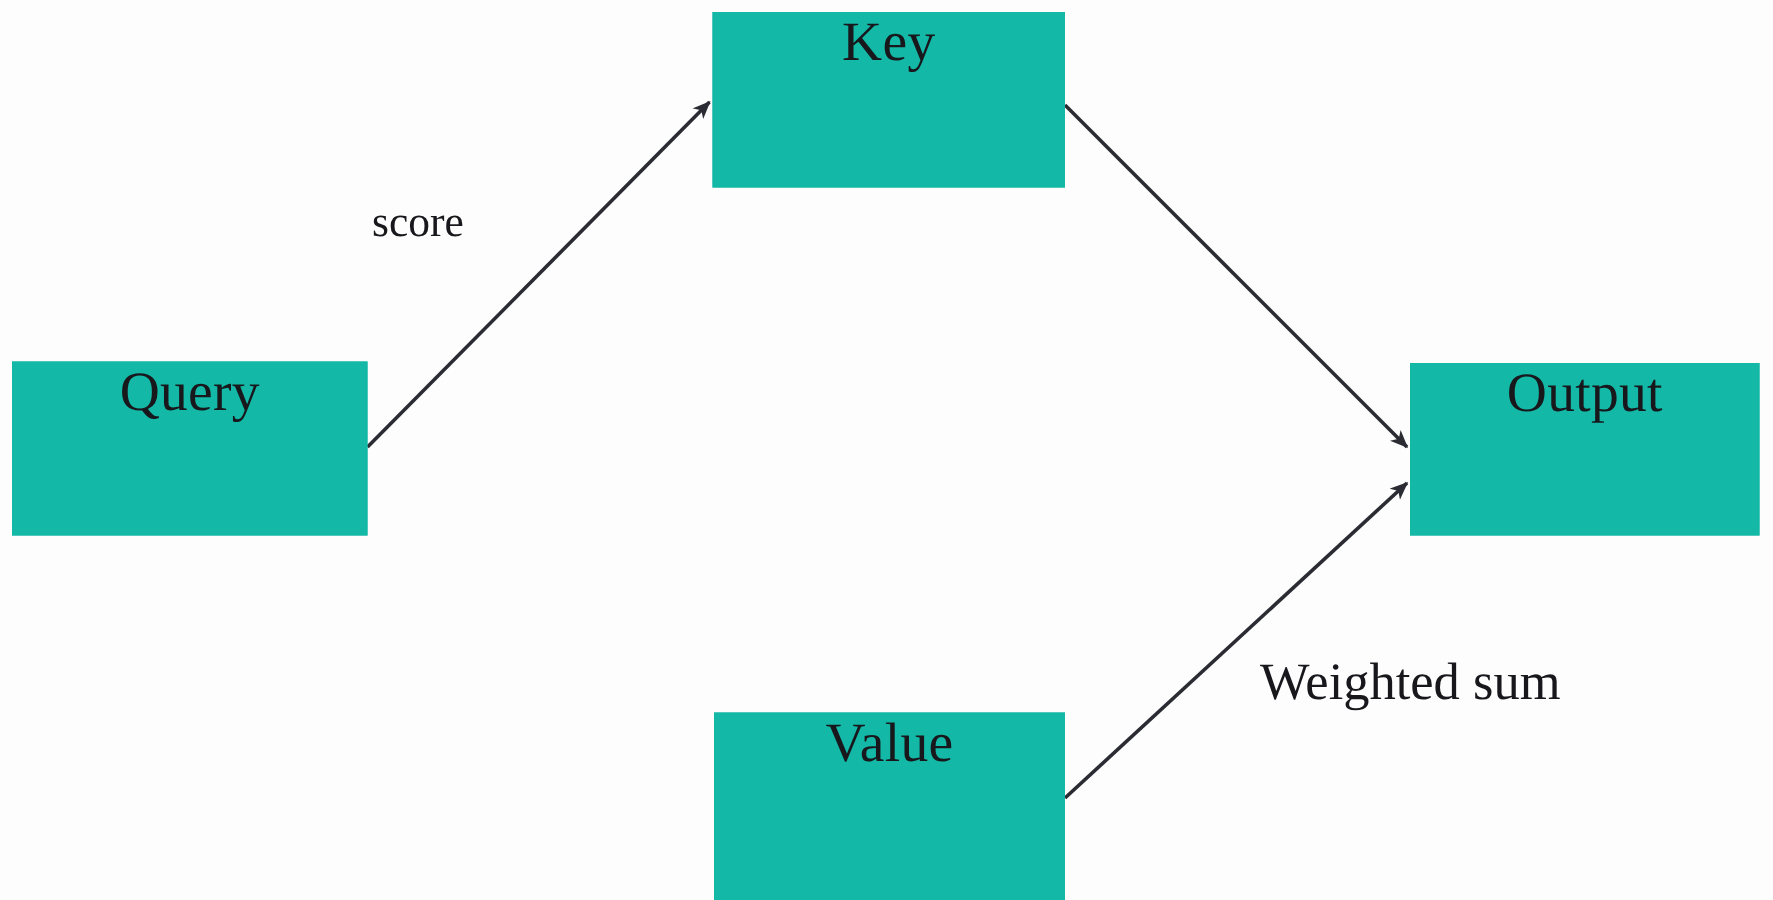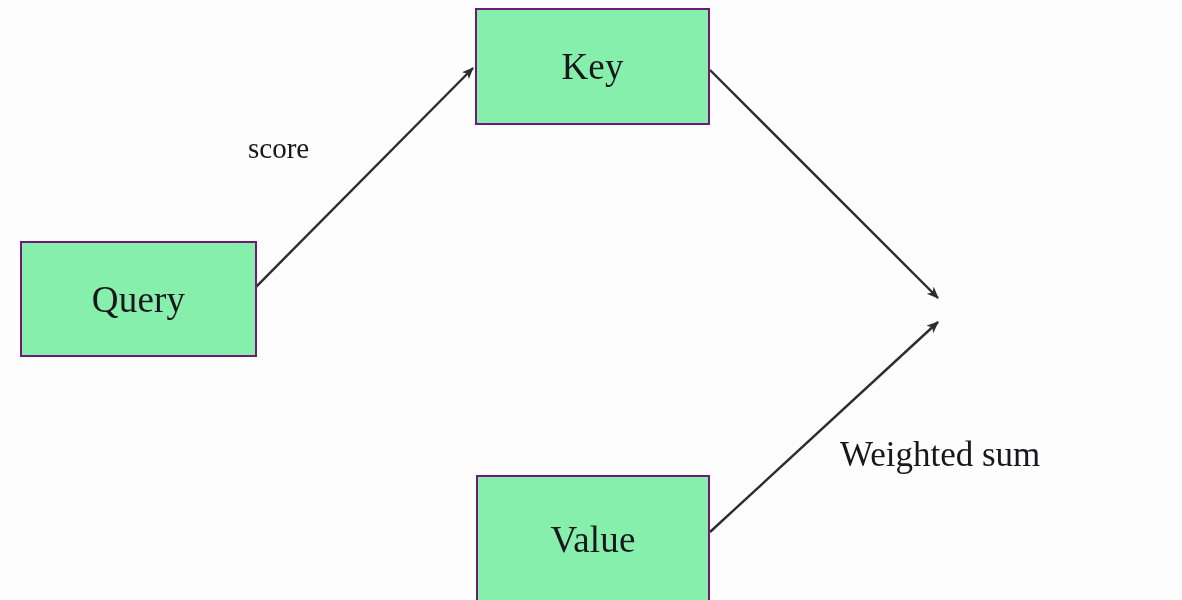--- a/index.html
+++ b/index.html
@@ -19,24 +19,24 @@
   #diagram-svg {
     position: absolute;
     left: 0;
     top: 0;
     width: 1182px;
     height: 600px;
   }
   .node-box {
     position: absolute;
     box-sizing: border-box;
-    border: 2px solid #701a75;
-    background: #86efac;
+    border: 2px solid #14b8a6;
+    background: #14b8a6;
     display: flex;
-    align-items: center;
+    align-items: flex-start;
     justify-content: center;
   }
   .node-label {
     color: #17171c;
     font-size: 37px;
     line-height: 1;
     letter-spacing: 0.2px;
     white-space: nowrap;
   }
   .edge-label {
@@ -62,28 +62,31 @@
       </marker>
     </defs>
 
     <line x1="245" y1="298" x2="473" y2="68" stroke="#2b2b33" stroke-width="2.4" marker-end="url(#arrow-head)"></line>
 
     <line x1="710" y1="70" x2="938" y2="298" stroke="#2b2b33" stroke-width="2.4" marker-end="url(#arrow-head)"></line>
 
     <line x1="710" y1="532" x2="938" y2="322" stroke="#2b2b33" stroke-width="2.4" marker-end="url(#arrow-head)"></line>
   </svg>
 
-  <div class="node-box" style="left:20px; top:241px; width:237px; height:116px;">
+  <div class="node-box" style="left:8px; top:241px; width:237px; height:116px;">
     <span class="node-label">Query</span>
   </div>
 
   <div class="node-box" style="left:475px; top:8px; width:235px; height:117px;">
     <span class="node-label">Key</span>
   </div>
 
+  <div class="node-box" style="left:940px; top:242px; width:233px; height:115px;">
+    <span class="node-label">Output</span>
+  </div>
 
   <div class="node-box" style="left:476px; top:475px; width:234px; height:128px;">
     <span class="node-label">Value</span>
   </div>
 
   <div class="edge-label small" style="left:248px; top:134px;">score</div>
 
 
   <div class="edge-label" style="left:840px; top:437px;">Weighted sum</div>
 

